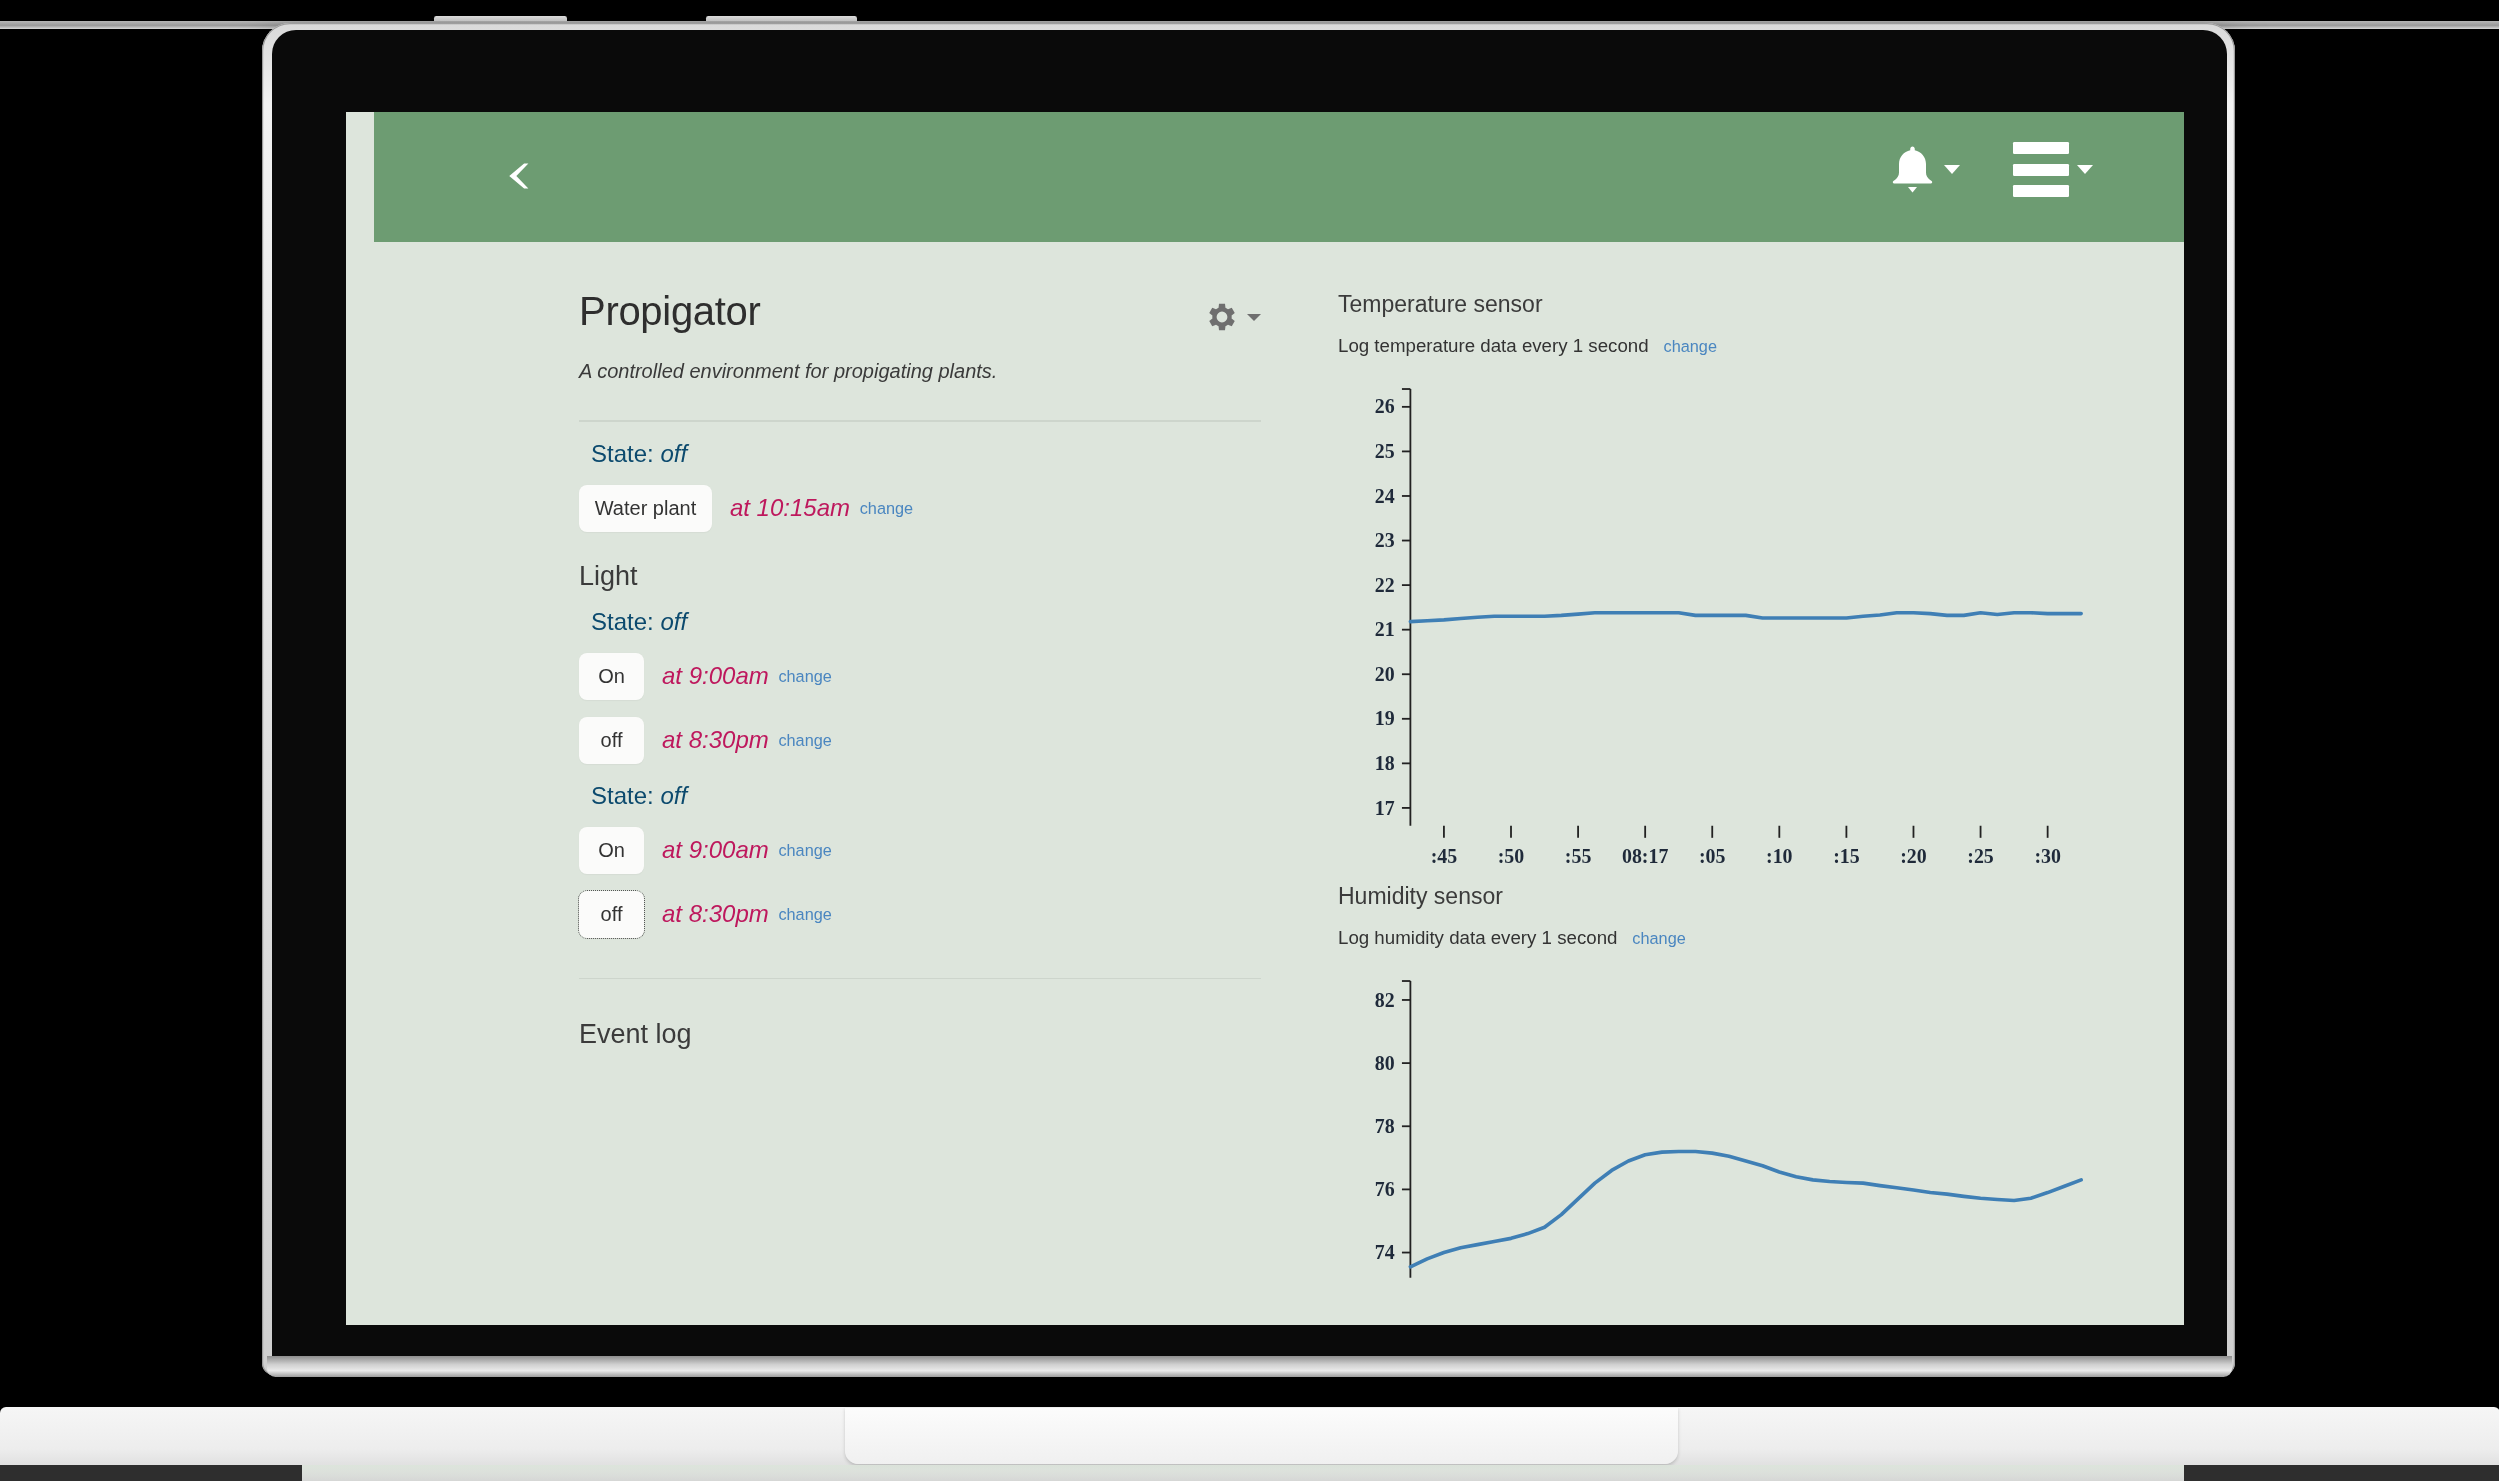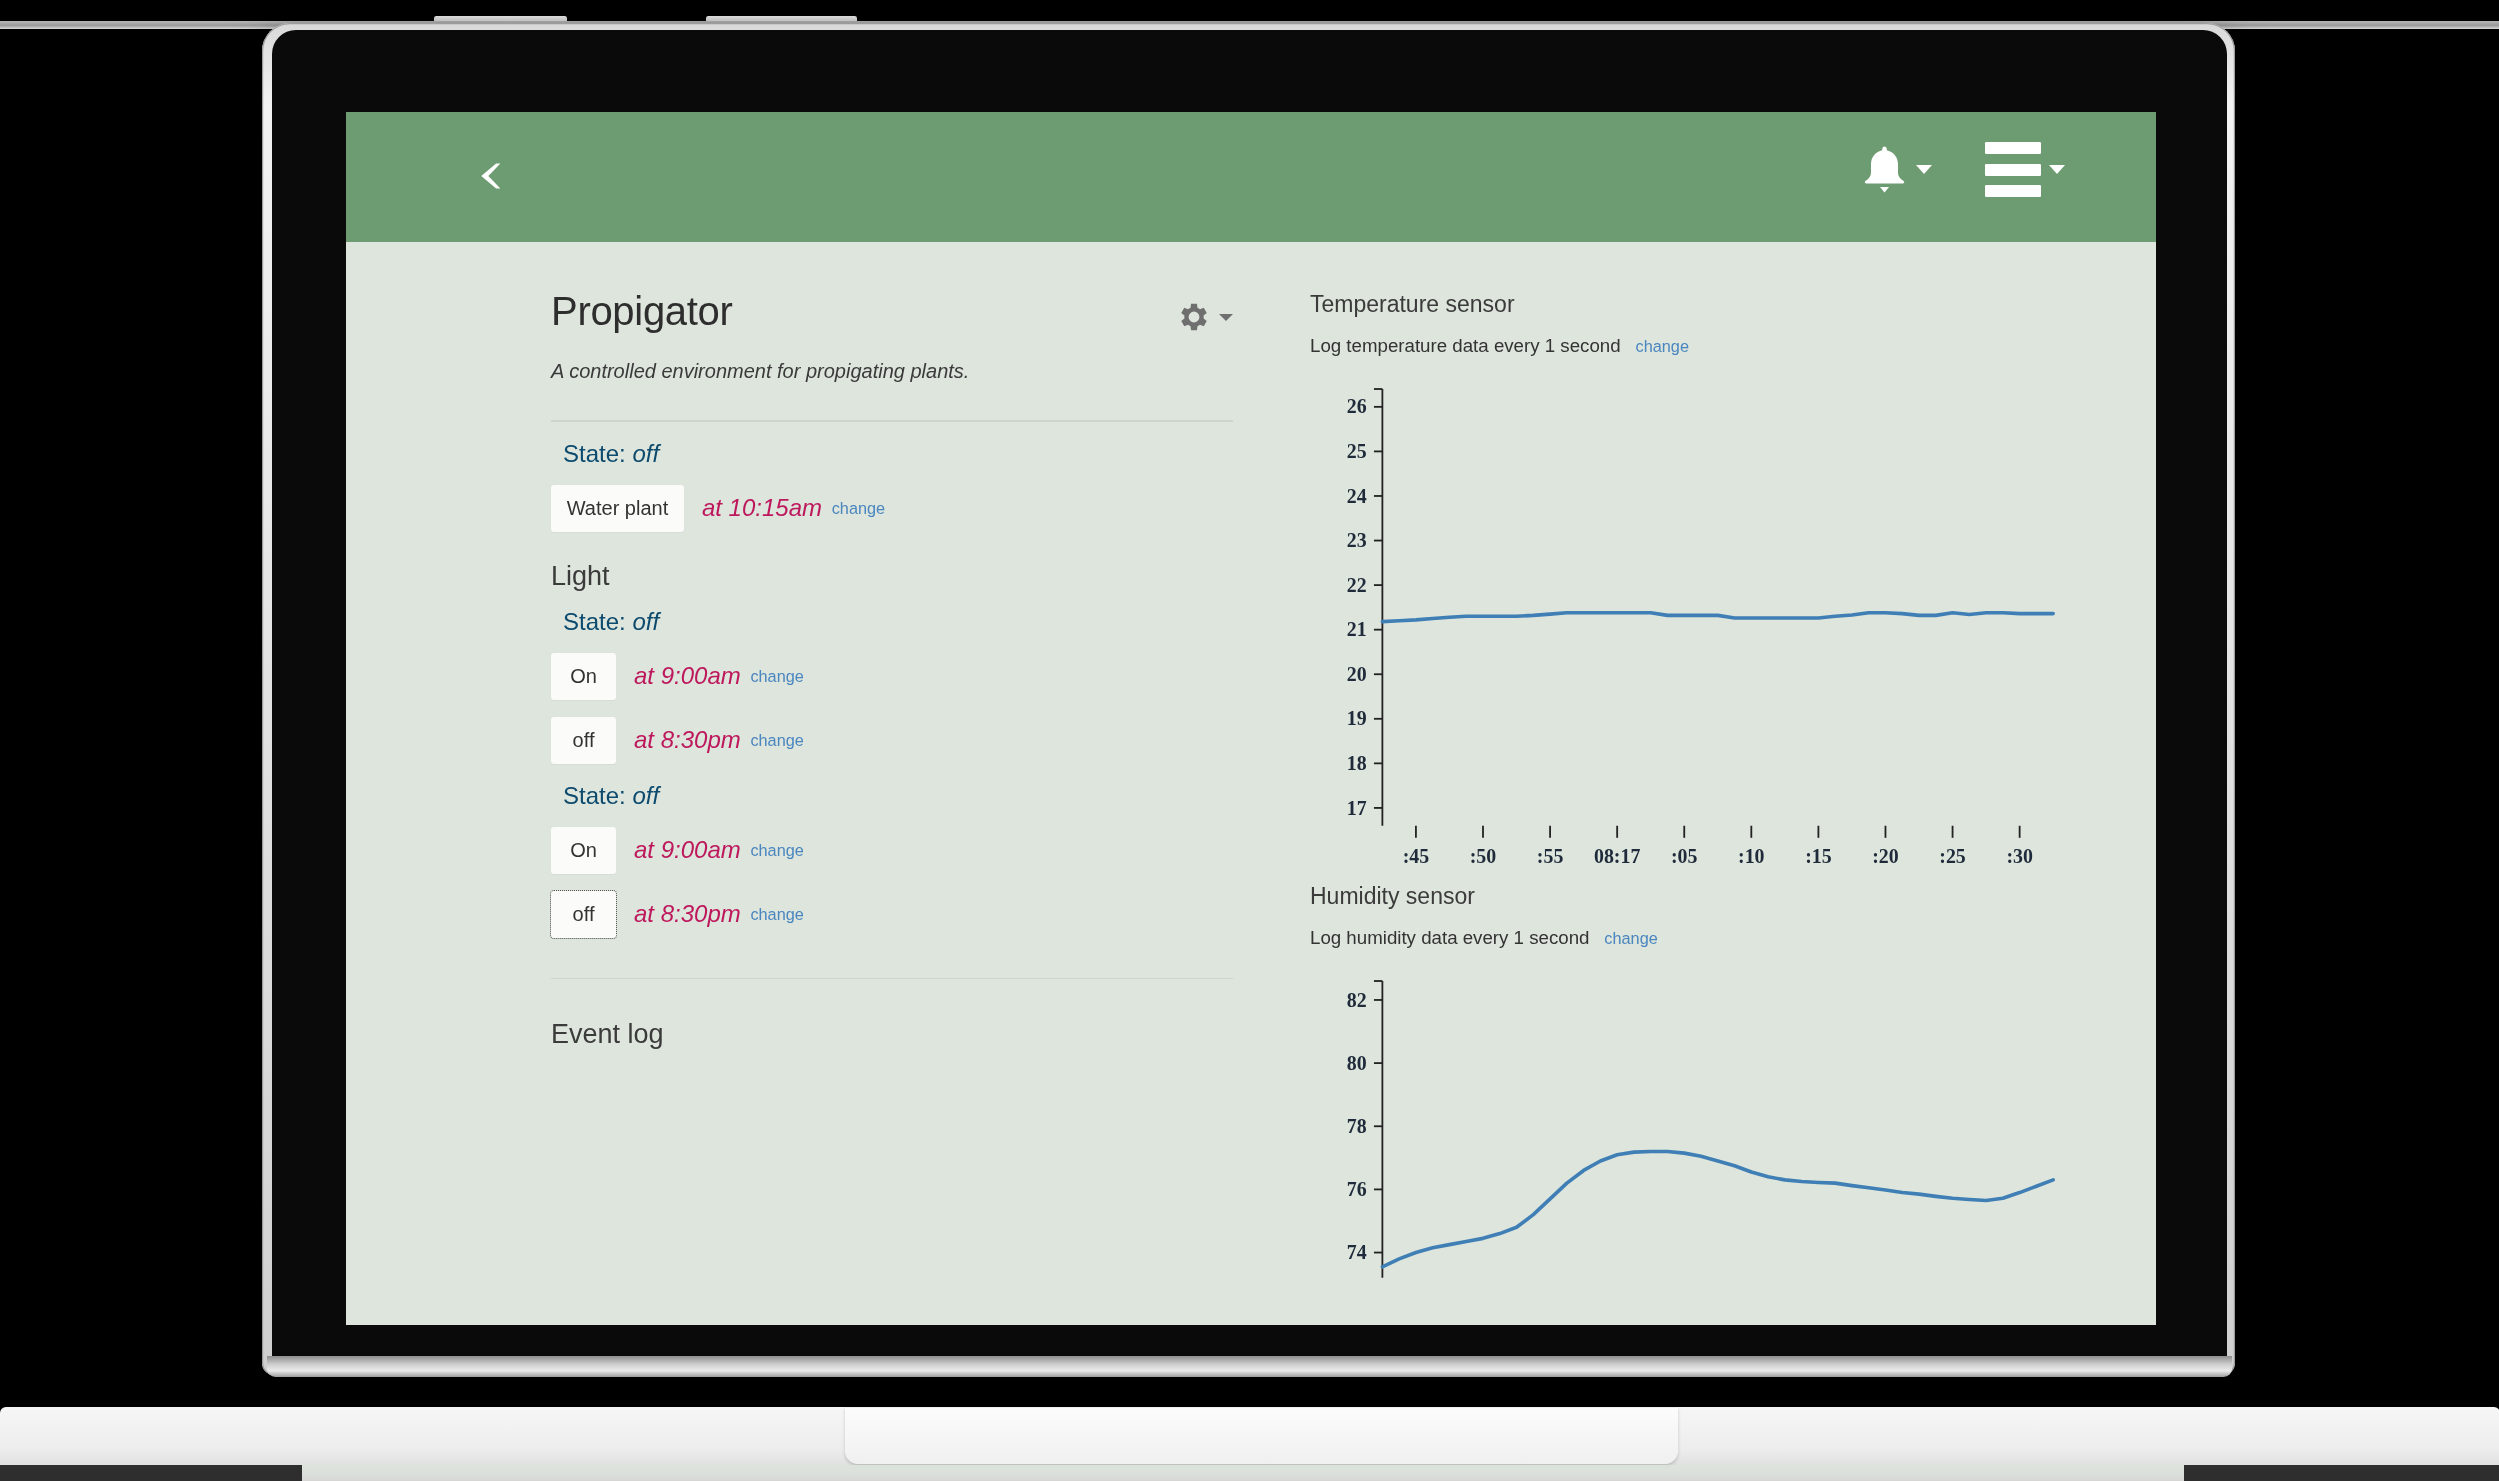--- a/index.html
+++ b/index.html
@@ -12,21 +12,21 @@
   .tab-ghost{position:absolute;top:15.7px;height:8.4px;background:linear-gradient(#e9e9e9,#c8c8c8);border-radius:2.4px 2.4px 0 0;}
   .tab-bar-line{position:absolute;top:20.5px;left:0;width:2500px;height:8.4px;
      background:linear-gradient(#b6b6b6,#9a9a9a 55%,#d8d8d8);}
 
   .lid{position:absolute;left:262px;top:23px;width:1973px;height:1352px;
        background:linear-gradient(#d9d9d9,#f2f2f2 6%,#cfcfcf);
        border-radius:28px 28px 12px 12px;
        box-shadow:0 0 0 1.2px #9d9d9d inset, 0 15.7px 36px rgba(0,0,0,.55);}
   .lid-inner{position:absolute;left:272px;top:30px;width:1955px;height:1341px;
        background:#0a0a0a;border-radius:24px 24px 9.7px 9.7px;}
-  .screen{position:absolute;left:346px;top:112px;width:1810px;height:1213px;background:#dde5dc;overflow:hidden;}
+  .screen{position:absolute;left:346px;top:112px;width:1810px;height:1213px;background:#dde5dc;overflow:hidden;padding-left:28px;}
 
   .hinge{position:absolute;left:267px;top:1356px;width:1965px;height:20.5px;
      background:linear-gradient(#8d8d8d,#cfcfcf 40%,#eaeaea 70%,#9c9c9c);border-radius:0 0 8.4px 8.4px;}
   .base{position:absolute;left:0;top:1407px;width:2500px;height:84px;
      background:linear-gradient(#f6f6f6,#ededed 50%,#cdcdcd);border-radius:6px 6px 15.7px 15.7px;
      box-shadow:0 -1.8px 3.6px rgba(0,0,0,.25);}
   .base-notch{position:absolute;left:845px;top:1408px;width:833px;height:56px;
      background:linear-gradient(#fcfcfc,#f0f0f0);border-radius:0 0 13.3px 13.3px;box-shadow:0 1.8px 3.6px rgba(0,0,0,.18);}
   .base-foot-l{position:absolute;left:0;top:1465px;width:302px;height:22px;background:#2e2e2e;border-radius:0 0 4.8px 0;}
   .base-foot-r{position:absolute;left:2184px;top:1465px;width:316px;height:22px;background:#2e2e2e;border-radius:0 0 0 4.8px;}
@@ -56,21 +56,21 @@
   .gear svg{width:36px;height:36px;display:block;}
 
   .subtitle{margin:25px 0 0;font-size:20px;color:#3a3a3a;font-style:italic;}
   .rule{width:682px;height:1.2px;background:#cdd5cc;margin:37px 0 0;}
 
   h2.sec{margin:31px 0 0;font-size:27px;font-weight:400;color:#3b3b3b;line-height:1;}
   .state{margin:18px 12px 0;font-size:24px;color:#0c4a6e;}
   .state i{font-style:italic;}
 
   .sched{display:flex;align-items:center;margin-top:17px;}
-  .pill{background:#fbfbfa;border:none;border-radius:3px;padding:0 15.7px;height:47px;min-width:65px;
+  .pill{background:#fbfbfa;border:none;border-radius:8px;padding:0 15.7px;height:47px;min-width:65px;
         display:flex;align-items:center;justify-content:center;font-size:20px;color:#333;
         font-family:"Liberation Sans",sans-serif;box-shadow:0 0.6px 1.2px rgba(0,0,0,.04);}
   .pill.focused{outline:1.8px dotted #555;outline-offset:0.6px;}
   .sched-txt{font-size:24px;color:#be185d;margin-left:18px;font-style:italic;}
   .lnk{color:#4a86c0;font-size:16.3px;margin-left:9.7px;text-decoration:none;}
 
   h2.evt{margin:40px 0 0;font-size:27px;font-weight:400;color:#3b3b3b;}
   .evt-line{margin:20.5px 0 0;font-size:18.7px;color:#333;}
 
   

